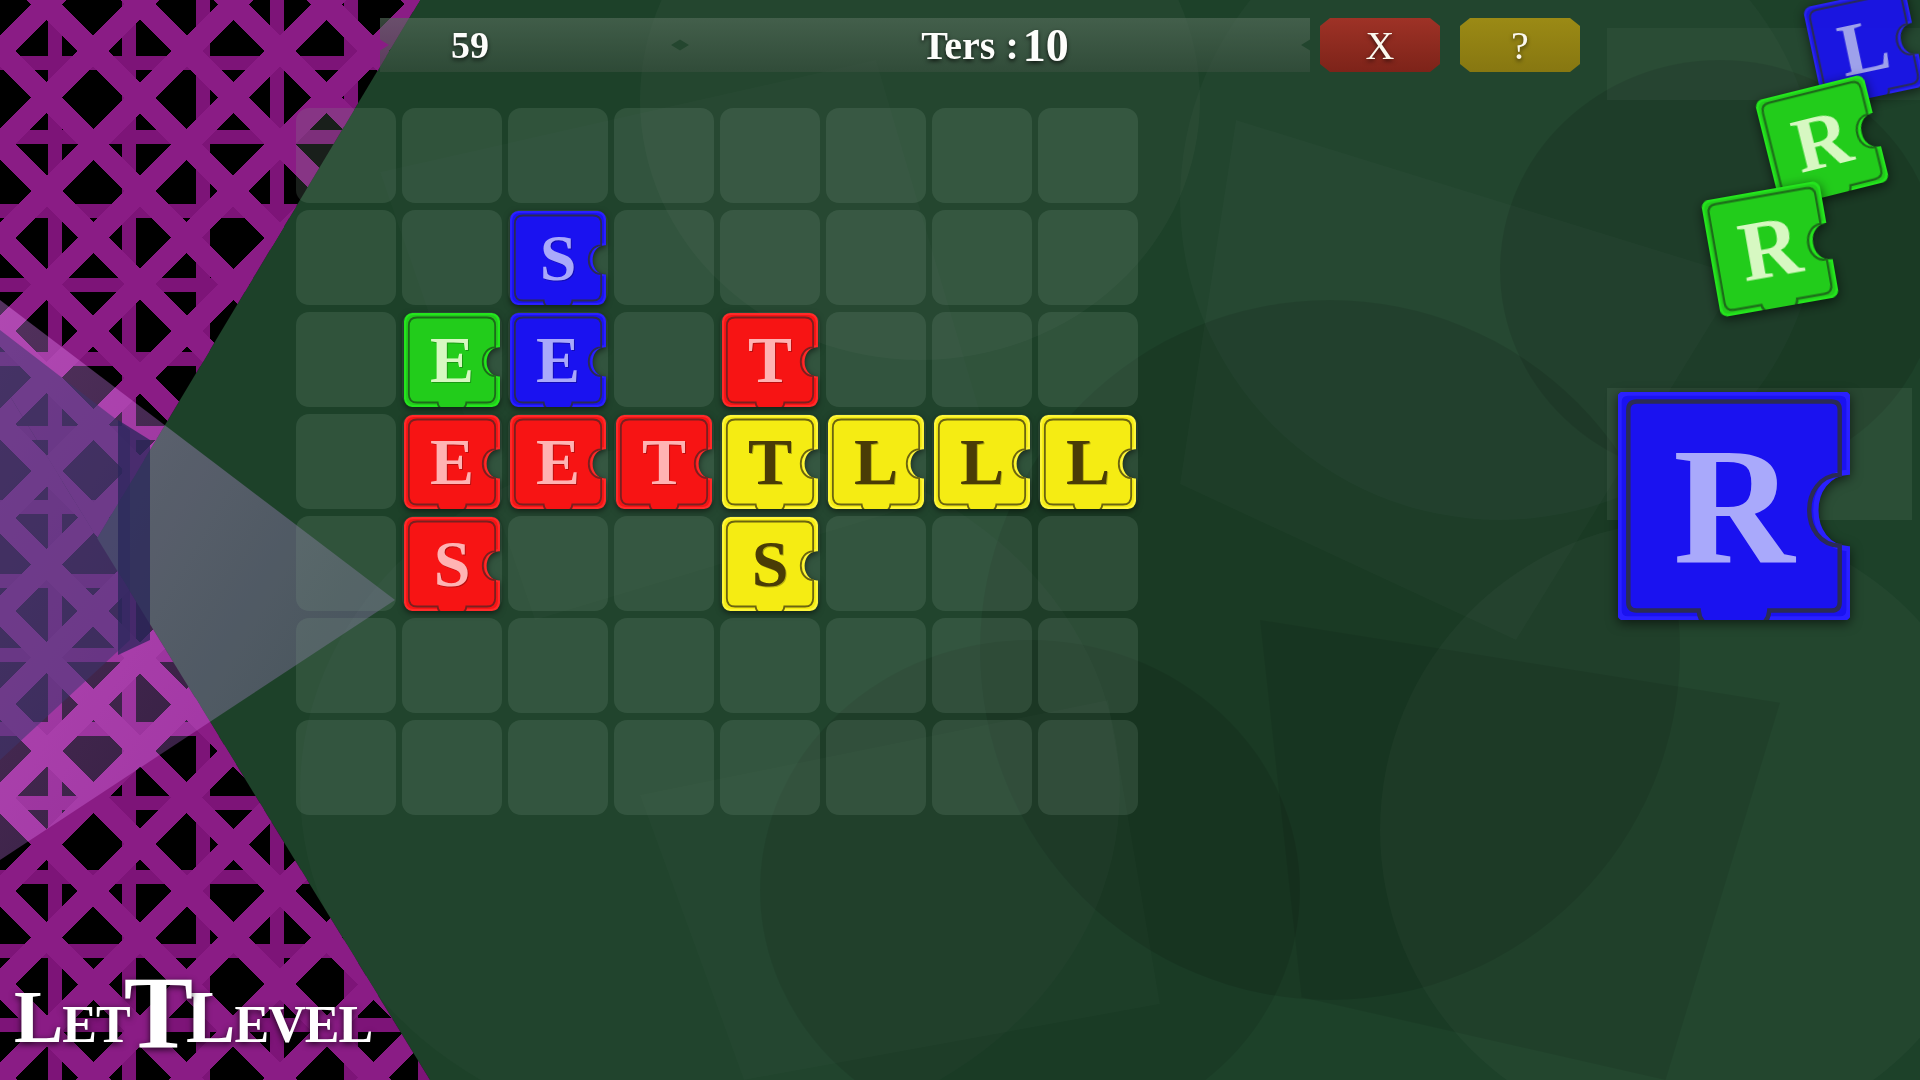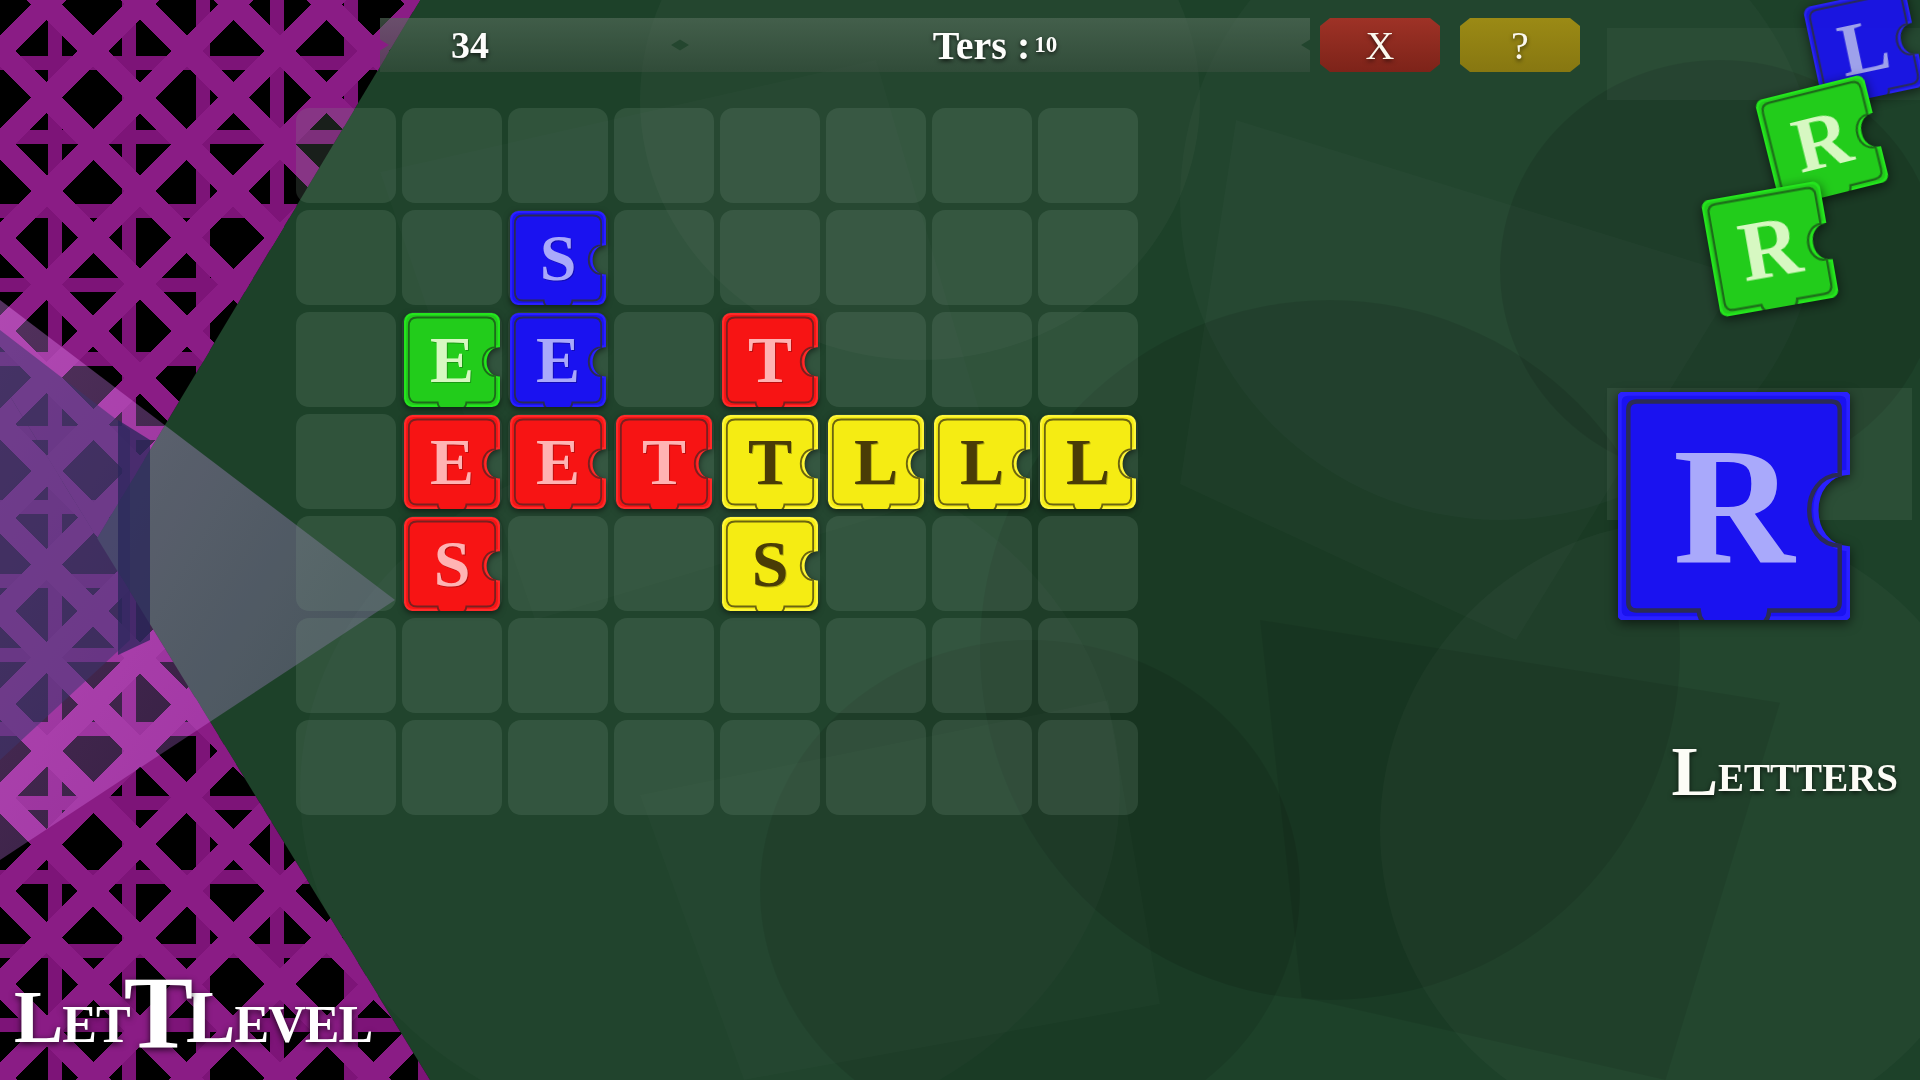--- a/index.html
+++ b/index.html
@@ -53,21 +53,21 @@
   #topbar{position:absolute;left:380px;top:18px;width:1350px;height:54px;z-index:35;}
   .panel{position:absolute;top:0;height:54px;
     background:linear-gradient(180deg,rgba(86,110,92,.62),rgba(58,80,64,.58));
     display:flex;align-items:center;justify-content:center;
     color:#fdfdfb;font-family:"Liberation Serif",serif;
     text-shadow:0 2px 4px rgba(0,0,0,.75);}
   .panel.cut{clip-path:polygon(0 0,100% 0,100% 40%,calc(100% - 9px) 50%,100% 60%,100% 100%,0 100%,0 60%,9px 50%,0 40%);}
   #p-score{left:0;width:300px;}
   #p-score .val{font-size:38px;font-weight:bold;margin-right:120px;}
   #p-level{left:300px;width:630px;font-size:40px;font-weight:bold;}
-  #p-level .lv{font-size:23px;margin-left:4px;}
+  #p-level .lv{font-size:46px;margin-left:4px;}
 
   .btn{position:absolute;top:0;height:54px;width:120px;
     display:flex;align-items:center;justify-content:center;
     color:#fbf8ee;font-size:40px;font-family:"Liberation Serif",serif;
     text-shadow:0 2px 4px rgba(0,0,0,.6);cursor:pointer;
     clip-path:polygon(10px 0,calc(100% - 10px) 0,100% 8px,100% calc(100% - 8px),calc(100% - 10px) 100%,10px 100%,0 calc(100% - 8px),0 8px);}
   #btn-x{left:940px;background:linear-gradient(180deg,#9e3226,#7d2319);}
   #btn-help{left:1080px;background:linear-gradient(180deg,#9b8a15,#877711);}
 
   
@@ -143,21 +143,21 @@
   </div>
 
   <div id="logoBL">
     <span>Let</span>
     <span class="bigT">T</span>
     <span>Level</span>
   </div>
 
   <div id="topbar">
     <div class="panel cut" id="p-score">
-      <span class="val">34</span>
+      <span class="val">59</span>
     </div>
     <div class="panel cut" id="p-level">
       <span>Ters :</span>
       <span class="lv">10</span>
     </div>
     <div class="btn" id="btn-x">
       <span>X</span>
     </div>
     <div class="btn" id="btn-help">
       <span>?</span>
@@ -622,17 +622,14 @@
      L230,79.10000000000001 C185.817,81.02100000000002 185.817,154.019 230,155.94
      L230,217 Q230,226 221,226
      L153.42000000000002,226 C151.499,258.657 78.501,258.657 76.58,226
      L9,226 Q0,226 0,217 L0,9 Q0,0 9,0 Z" fill="none" stroke="#2b2b55" stroke-width="4.833333333333333" transform="translate(9.304166666666665,8.458333333333332) scale(0.9190942028985508,0.9251474926253688)"></path>
     </g>
         </svg>
         <span class="glyph" style="color: rgb(169, 169, 251); font-size: 168px;">R</span>
       </div>
     </div>
 
-  <div id="wordBR">
-    <span class="bigL">L</span><span>ettters</span>
-  </div>
 
 </div>
 
 </body></html>

